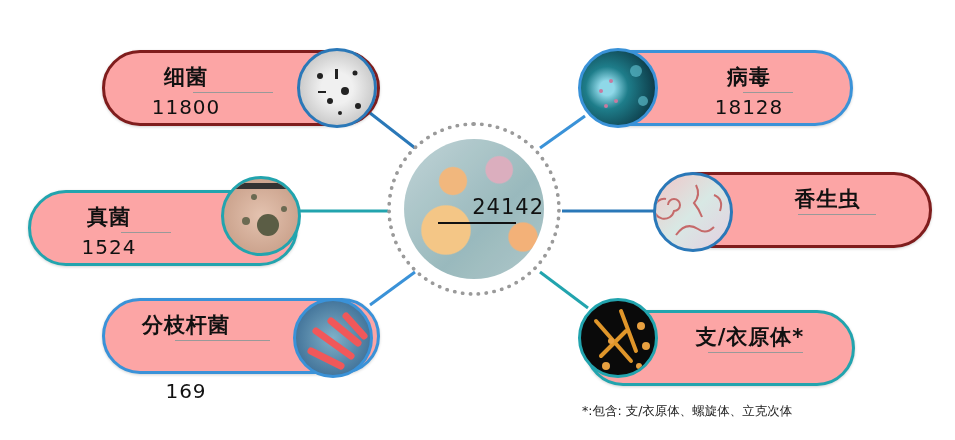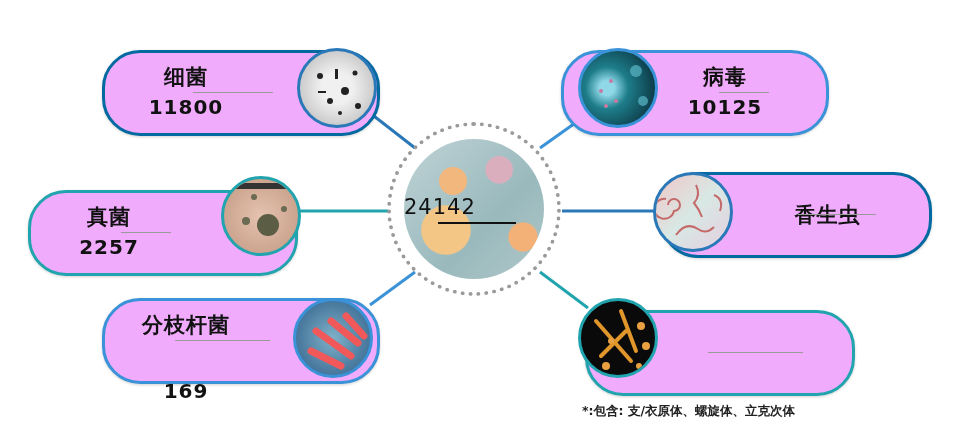--- a/index.html
+++ b/index.html
@@ -1,43 +1,43 @@
 <!DOCTYPE html>
 <html><head>
   <meta charset="utf-8">
   <style>
     html, body { margin: 0; padding: 0; background: #ffffff; }
     body { width: 955px; height: 440px; position: relative; overflow: hidden;
            font-family: "DejaVu Sans", "Liberation Sans", sans-serif; color: #111; }
     svg.lines { position: absolute; left: 0; top: 0; width: 955px; height: 440px; }
-    .pill { position: absolute; height: 86px; border-radius: 38px; border: 3px solid #0369a1;
-            background: #f0abfc; box-sizing: border-box; box-shadow: 0 1px 3px rgba(0,0,0,0.18); }
+    .pill { position: absolute; height: 76px; border-radius: 38px; border: 3px solid #7f1d1d;
+            background: #fca5a5; box-sizing: border-box; box-shadow: 0 1px 3px rgba(0,0,0,0.18); }
     .pill.teal { border-color: #22a4ae; margin-top: 12px; }
     .pill.lightblue { border-color: #3a92d8; }
     .pill .label { position: absolute; top: 10px; left: 0; right: 0; text-align: center;
                    font-size: 21px; font-weight: bold; letter-spacing: 1px; }
     .pill .rule { position: absolute; top: 39px; height: 1px; background: #999; }
     .pill .value { position: absolute; top: 42px; left: 0; right: 0; text-align: center;
-                   font-size: 20px; letter-spacing: 1px; font-weight: bold; }
+                   font-size: 20px; letter-spacing: 1px; }
     .thumb { position: absolute; width: 80px; height: 80px; border-radius: 50%;
              border: 3px solid #2a78b8; box-sizing: border-box; overflow: hidden; }
     .thumb.teal { border-color: #22a4ae; }
     .thumb.lightblue { border-color: #3a92d8; }
     .center-ring { position: absolute; left: 387px; top: 122px; width: 174px; height: 174px;
                    border-radius: 50%; border: 4px dotted #9a9a9a; box-sizing: border-box; }
     .center-img { position: absolute; left: 404px; top: 139px; width: 140px; height: 140px; border-radius: 50%;
                   background: radial-gradient(circle at 30% 65%, #f3c07a 0 18%, transparent 19%),
                               radial-gradient(circle at 68% 22%, #d8a6b8 0 9%, transparent 10%),
                               radial-gradient(circle at 35% 30%, #f0b070 0 10%, transparent 11%),
                               radial-gradient(circle at 85% 70%, #f2a96a 0 9%, transparent 10%),
                               linear-gradient(135deg, #b9cfd2, #8fb2b6 60%, #a7c2c4); opacity: 0.9; }
-    .center-value { position: absolute; left: 404px; top: 195px; width: 140px; text-align: left;
+    .center-value { position: absolute; left: 404px; top: 195px; width: 140px; text-align: right;
                     font-size: 21px; letter-spacing: 1px; }
     .center-rule { position: absolute; left: 438px; top: 222px; width: 78px; height: 1.5px; background: #111; }
-    .footnote { position: absolute; left: 582px; top: 403px; font-size: 12.5px; font-weight: bold; color: #222; }
+    .footnote { position: absolute; left: 582px; top: 403px; font-size: 12.5px; font-weight: normal; color: #222; }
   </style>
 </head>
 <body>
 
 <svg class="lines">
   <line x1="370" y1="113" x2="415" y2="148" stroke="#2a78b8" stroke-width="3"></line>
   <line x1="540" y1="148" x2="585" y2="116" stroke="#3a92d8" stroke-width="3"></line>
   <line x1="300" y1="211" x2="388" y2="211" stroke="#22a4ae" stroke-width="3"></line>
   <line x1="562" y1="211" x2="660" y2="211" stroke="#2a78b8" stroke-width="3"></line>
   <line x1="370" y1="305" x2="415" y2="272" stroke="#3a92d8" stroke-width="3"></line>
@@ -62,55 +62,55 @@
         <circle cx="30" cy="50" r="3"></circle>
         <circle cx="55" cy="22" r="2.5"></circle>
         <circle cx="58" cy="55" r="3"></circle>
         <rect x="35" y="18" width="3" height="10"></rect>
         <rect x="18" y="40" width="8" height="2"></rect>
         <circle cx="40" cy="62" r="2"></circle>
       </g>
     </svg>
 </div>
 
-<div class="pill lightblue" style="left:561px;top:50px;width:268px;">
+<div class="pill lightblue" style="left:585px;top:50px;width:268px;">
   <div class="label" style="left:60px;">病毒</div>
   <div class="rule" style="left:155px;width:50px;"></div>
-  <div class="value" style="left:60px;">10125</div>
+  <div class="value" style="left:60px;">18128</div>
 </div>
 <div class="thumb lightblue" style="left:578px;top:48px;background:radial-gradient(circle at 35% 50%,#8fd8e8 0 12%,#1e7d8a 35%,#0d3b48 80%);">
   <svg width="80" height="80">
       <g fill="#c77aa0">
         <circle cx="20" cy="40" r="2"></circle>
         <circle cx="30" cy="30" r="2"></circle>
         <circle cx="35" cy="50" r="2"></circle>
         <circle cx="25" cy="55" r="2"></circle>
       </g>
       <circle cx="55" cy="20" r="6" fill="#5ab8c8" opacity=".7"></circle>
       <circle cx="62" cy="50" r="5" fill="#5ab8c8" opacity=".7"></circle>
     </svg>
 </div>
 
 <div class="pill teal" style="left:28px;top:178px;width:270px;">
   <div class="label" style="right:108px;">真菌</div>
   <div class="rule" style="left:90px;width:50px;"></div>
-  <div class="value" style="right:108px;">2257</div>
+  <div class="value" style="right:108px;">1524</div>
 </div>
 <div class="thumb teal" style="left:221px;top:176px;background:radial-gradient(circle at 50% 50%,#e4c3b0,#c9a08a 80%);">
   <svg width="80" height="80">
       <circle cx="44" cy="46" r="11" fill="#5b5d45"></circle>
       <circle cx="22" cy="42" r="4" fill="#6b6a52"></circle>
       <circle cx="30" cy="18" r="3" fill="#6b6a52"></circle>
       <circle cx="60" cy="30" r="3" fill="#6b6a52"></circle>
       <path d="M10 4 L70 4 L70 10 L10 10 Z" fill="#333"></path>
     </svg>
 </div>
 
 <div class="pill" style="left:660px;top:172px;width:272px;">
-  <div class="label" style="left:63px;margin-top:16px;">香生虫</div>
+  <div class="label" style="left:63px;">香生虫</div>
   <div class="rule" style="left:135px;width:78px;"></div>
 </div>
 <div class="thumb" style="left:653px;top:172px;background:linear-gradient(135deg,#f0c6c8,#d8e8e4 50%,#e4cfe0);">
   <svg width="80" height="80" fill="none" stroke="#c56a6a" stroke-width="2">
       <path d="M12 30 a6 6 0 1 1 6 6 a10 10 0 1 1 -8 -12"></path>
       <path d="M40 10 q5 10 -2 18 q5 6 8 14"></path>
       <path d="M20 60 q10 -14 22 -6 q8 6 16 -2"></path>
       <path d="M58 20 q10 4 6 16"></path>
     </svg>
 </div>
@@ -125,20 +125,21 @@
       <g stroke="#f0585a" stroke-width="7">
         <line x1="20" y1="30" x2="55" y2="55"></line>
         <line x1="35" y1="20" x2="62" y2="42"></line>
         <line x1="15" y1="50" x2="45" y2="65"></line>
         <line x1="50" y1="15" x2="68" y2="35"></line>
       </g>
     </svg>
 </div>
 
 <div class="pill teal" style="left:585px;top:298px;width:270px;">
+  <div class="label" style="left:60px;">支/衣原体*</div>
   <div class="rule" style="left:120px;width:95px;"></div>
 </div>
 <div class="thumb teal" style="left:578px;top:298px;background:#0a0a0a;">
   <svg width="80" height="80">
       <g stroke="#e0962a" stroke-width="4" stroke-linecap="round">
         <line x1="15" y1="20" x2="50" y2="60"></line>
         <line x1="40" y1="10" x2="55" y2="50"></line>
         <line x1="20" y1="55" x2="45" y2="30"></line>
       </g>
       <g fill="#e8a040">

